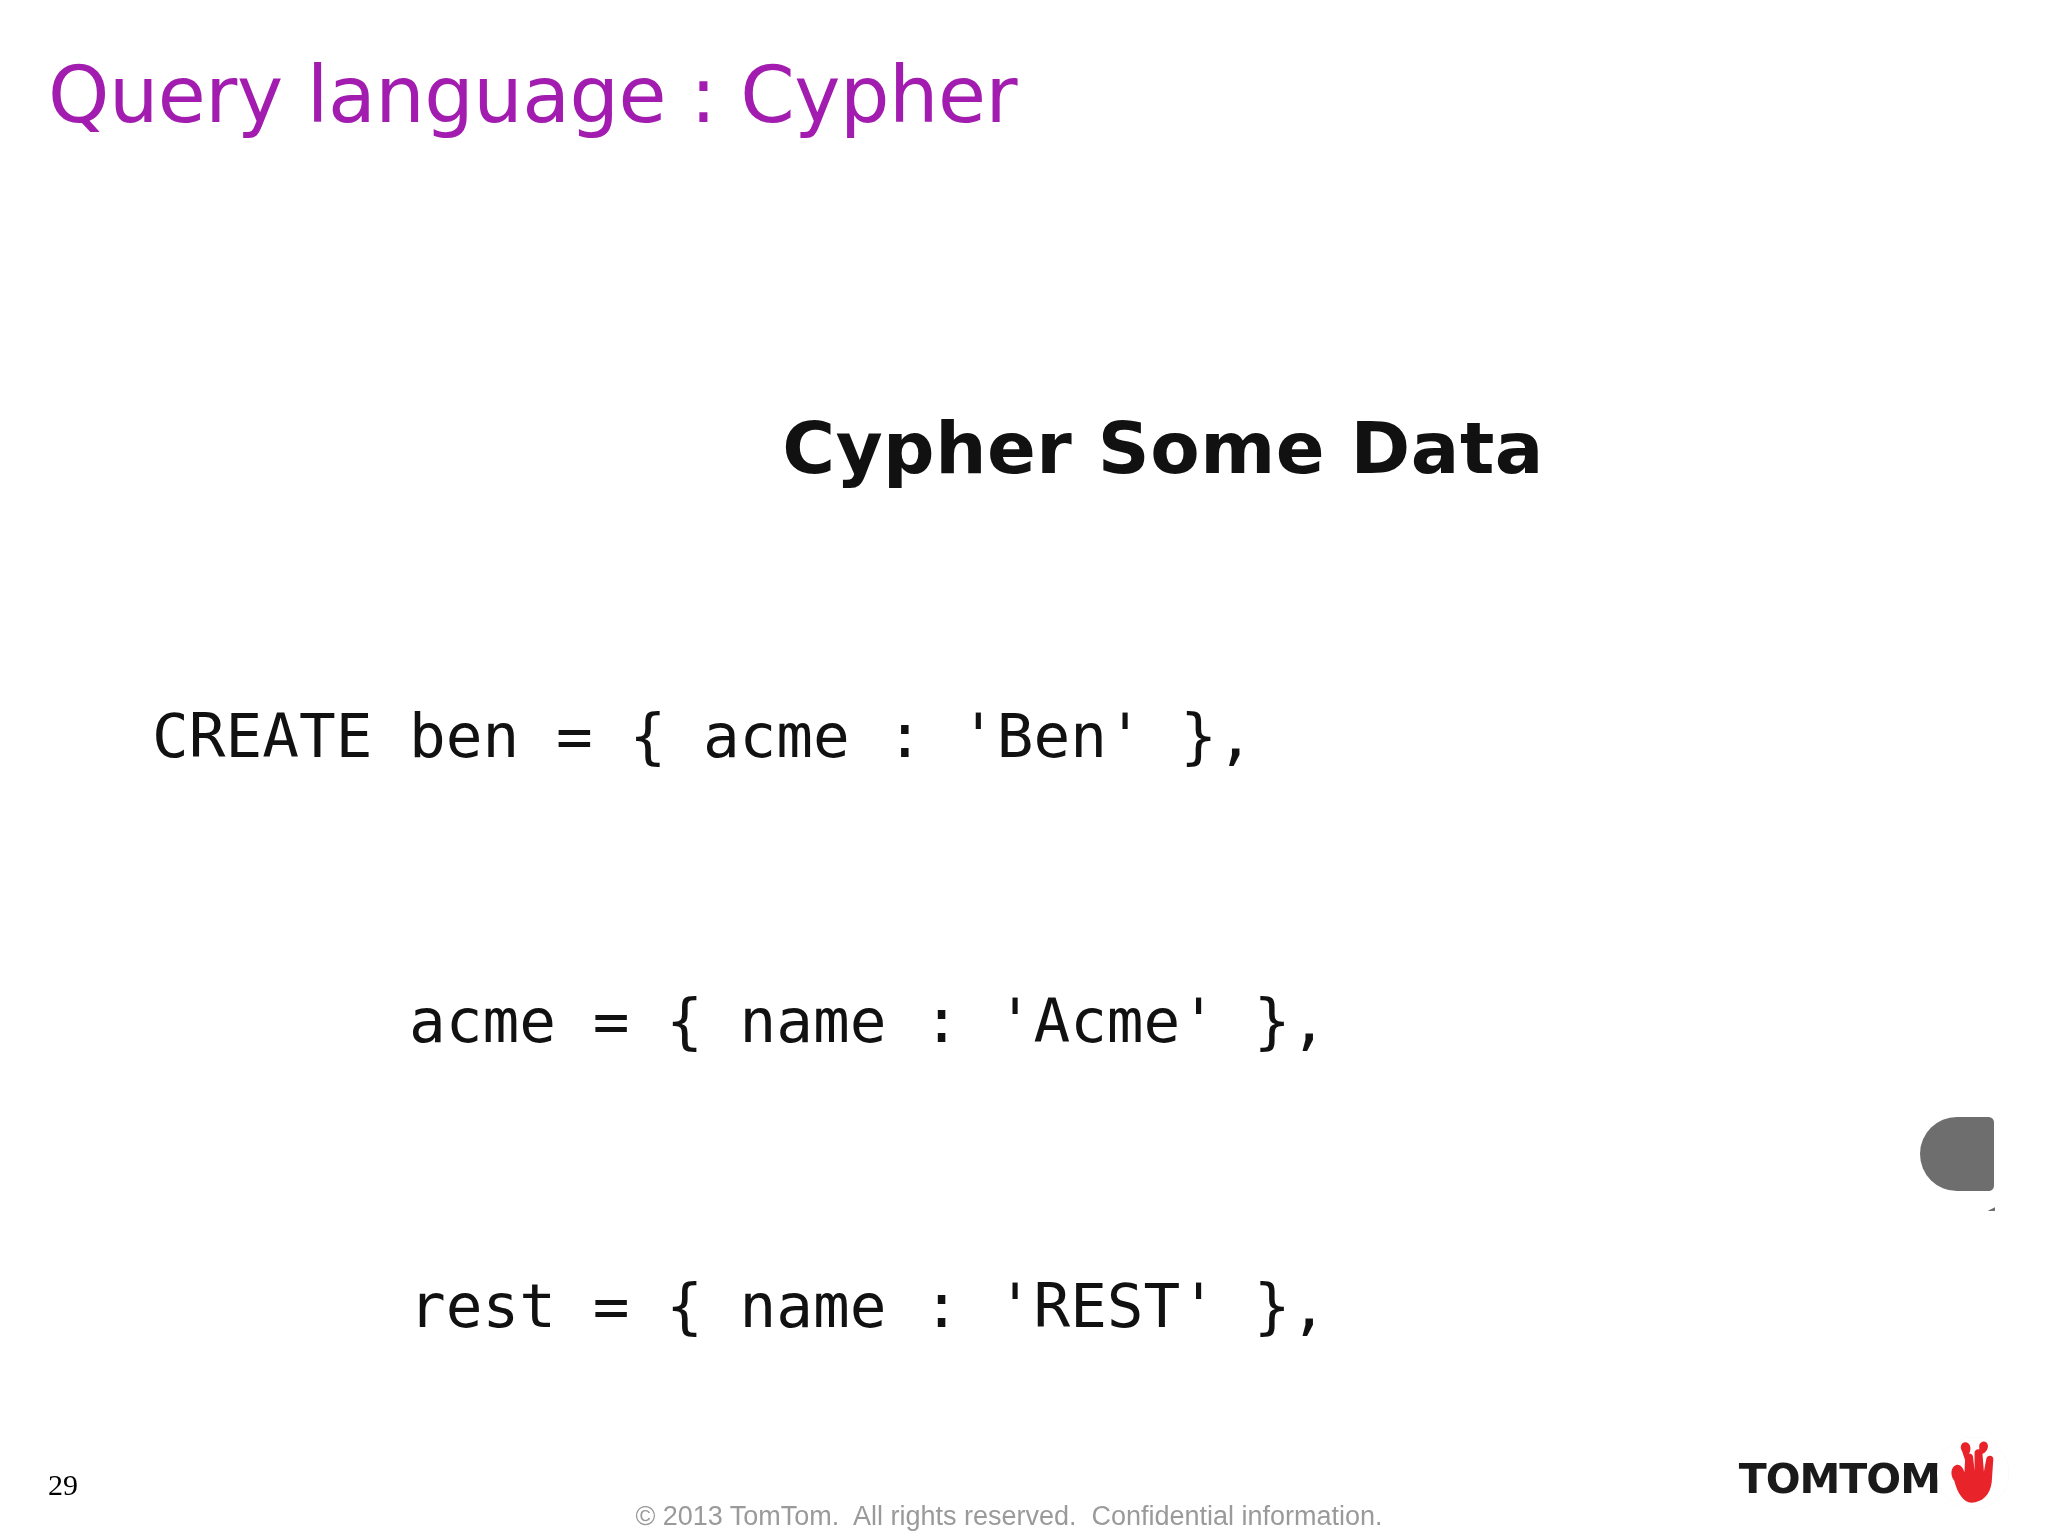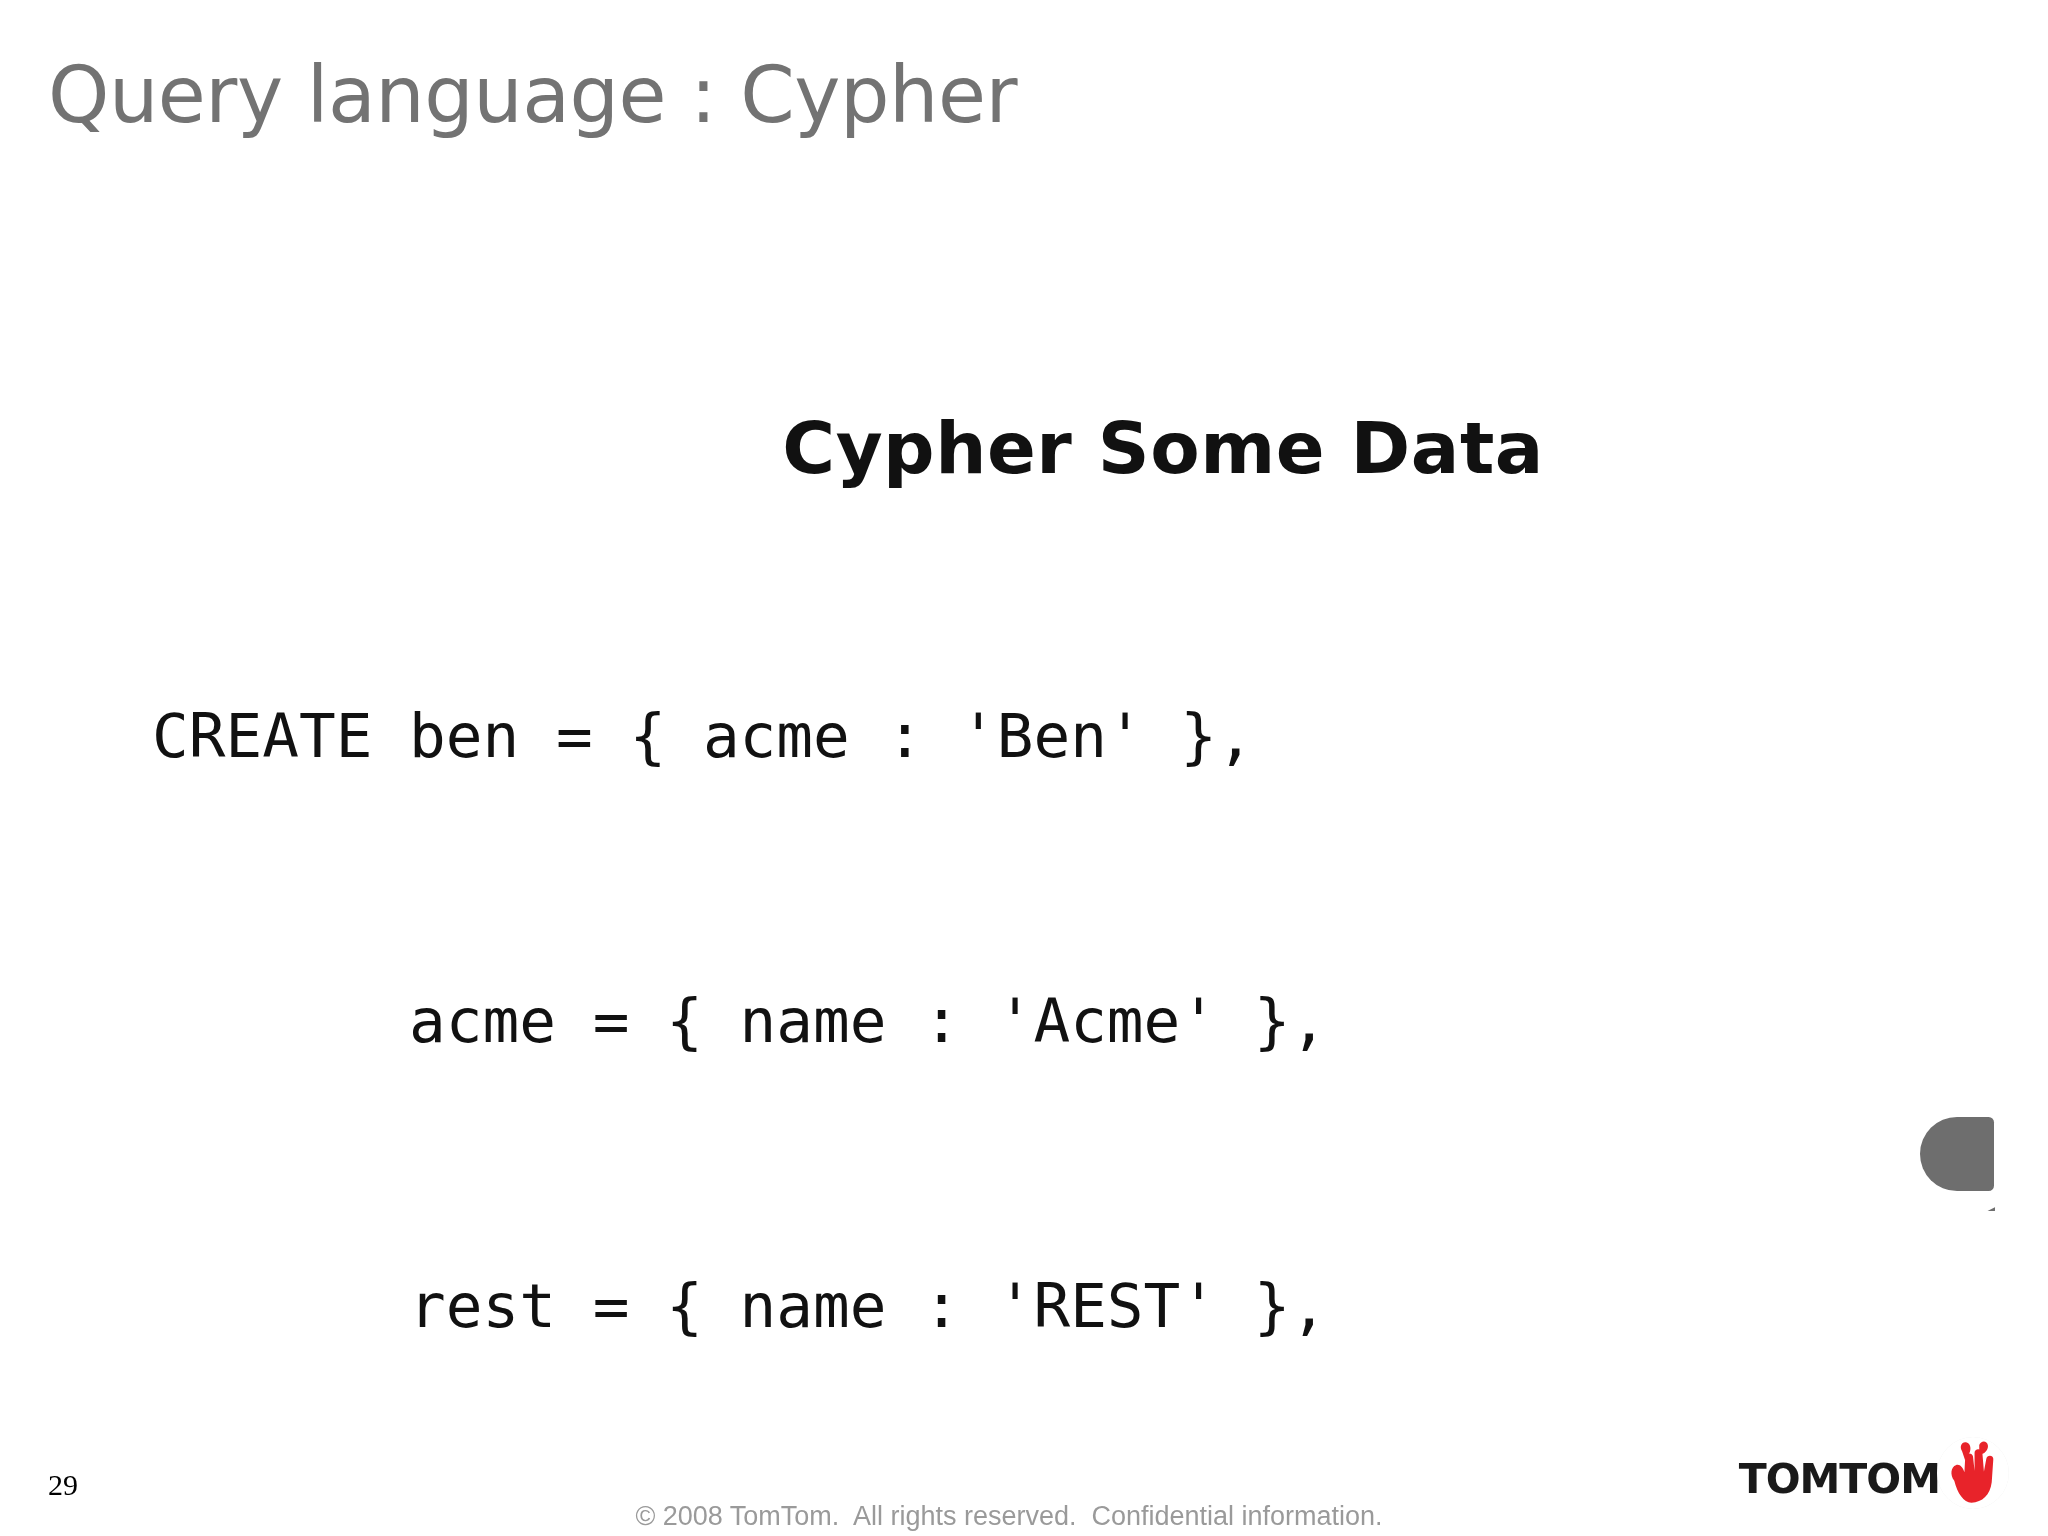--- a/index.html
+++ b/index.html
@@ -24,21 +24,21 @@
 
   
   .slide-title {
     position: absolute;
     left: 48px;
     top: 52px;
     font-family: "DejaVu Sans", "Liberation Sans", sans-serif;
     font-size: 78px;
     font-weight: 400;
     letter-spacing: -0.5px;
-    color: #737373;
+    color: #a21caf;
     white-space: pre;
     line-height: 1.12;
   }
 
   
   .content-heading {
     position: absolute;
     left: 0;
     right: 0;
     top: 330px;
@@ -181,21 +181,21 @@
   </div>
 
   <div class="deco-bubble">
     <div class="blob"></div>
     <div class="tail"></div>
   </div>
 
   <div class="footer-page-number">29</div>
 
   <div class="footer-copyright">
-    <span class="footer-copyright-inner">© 2008 TomTom.  All rights reserved.  Confidential information.</span>
+    <span class="footer-copyright-inner">© 2013 TomTom.  All rights reserved.  Confidential information.</span>
   </div>
 
   <div class="tomtom-logo">
     <span class="tomtom-wordmark">TOMTOM</span>
     <svg class="tomtom-mark" viewBox="0 0 100 100">
       <defs>
         <clipPath id="circleClip">
           <circle cx="50" cy="50" r="46"></circle>
         </clipPath>
       </defs>

